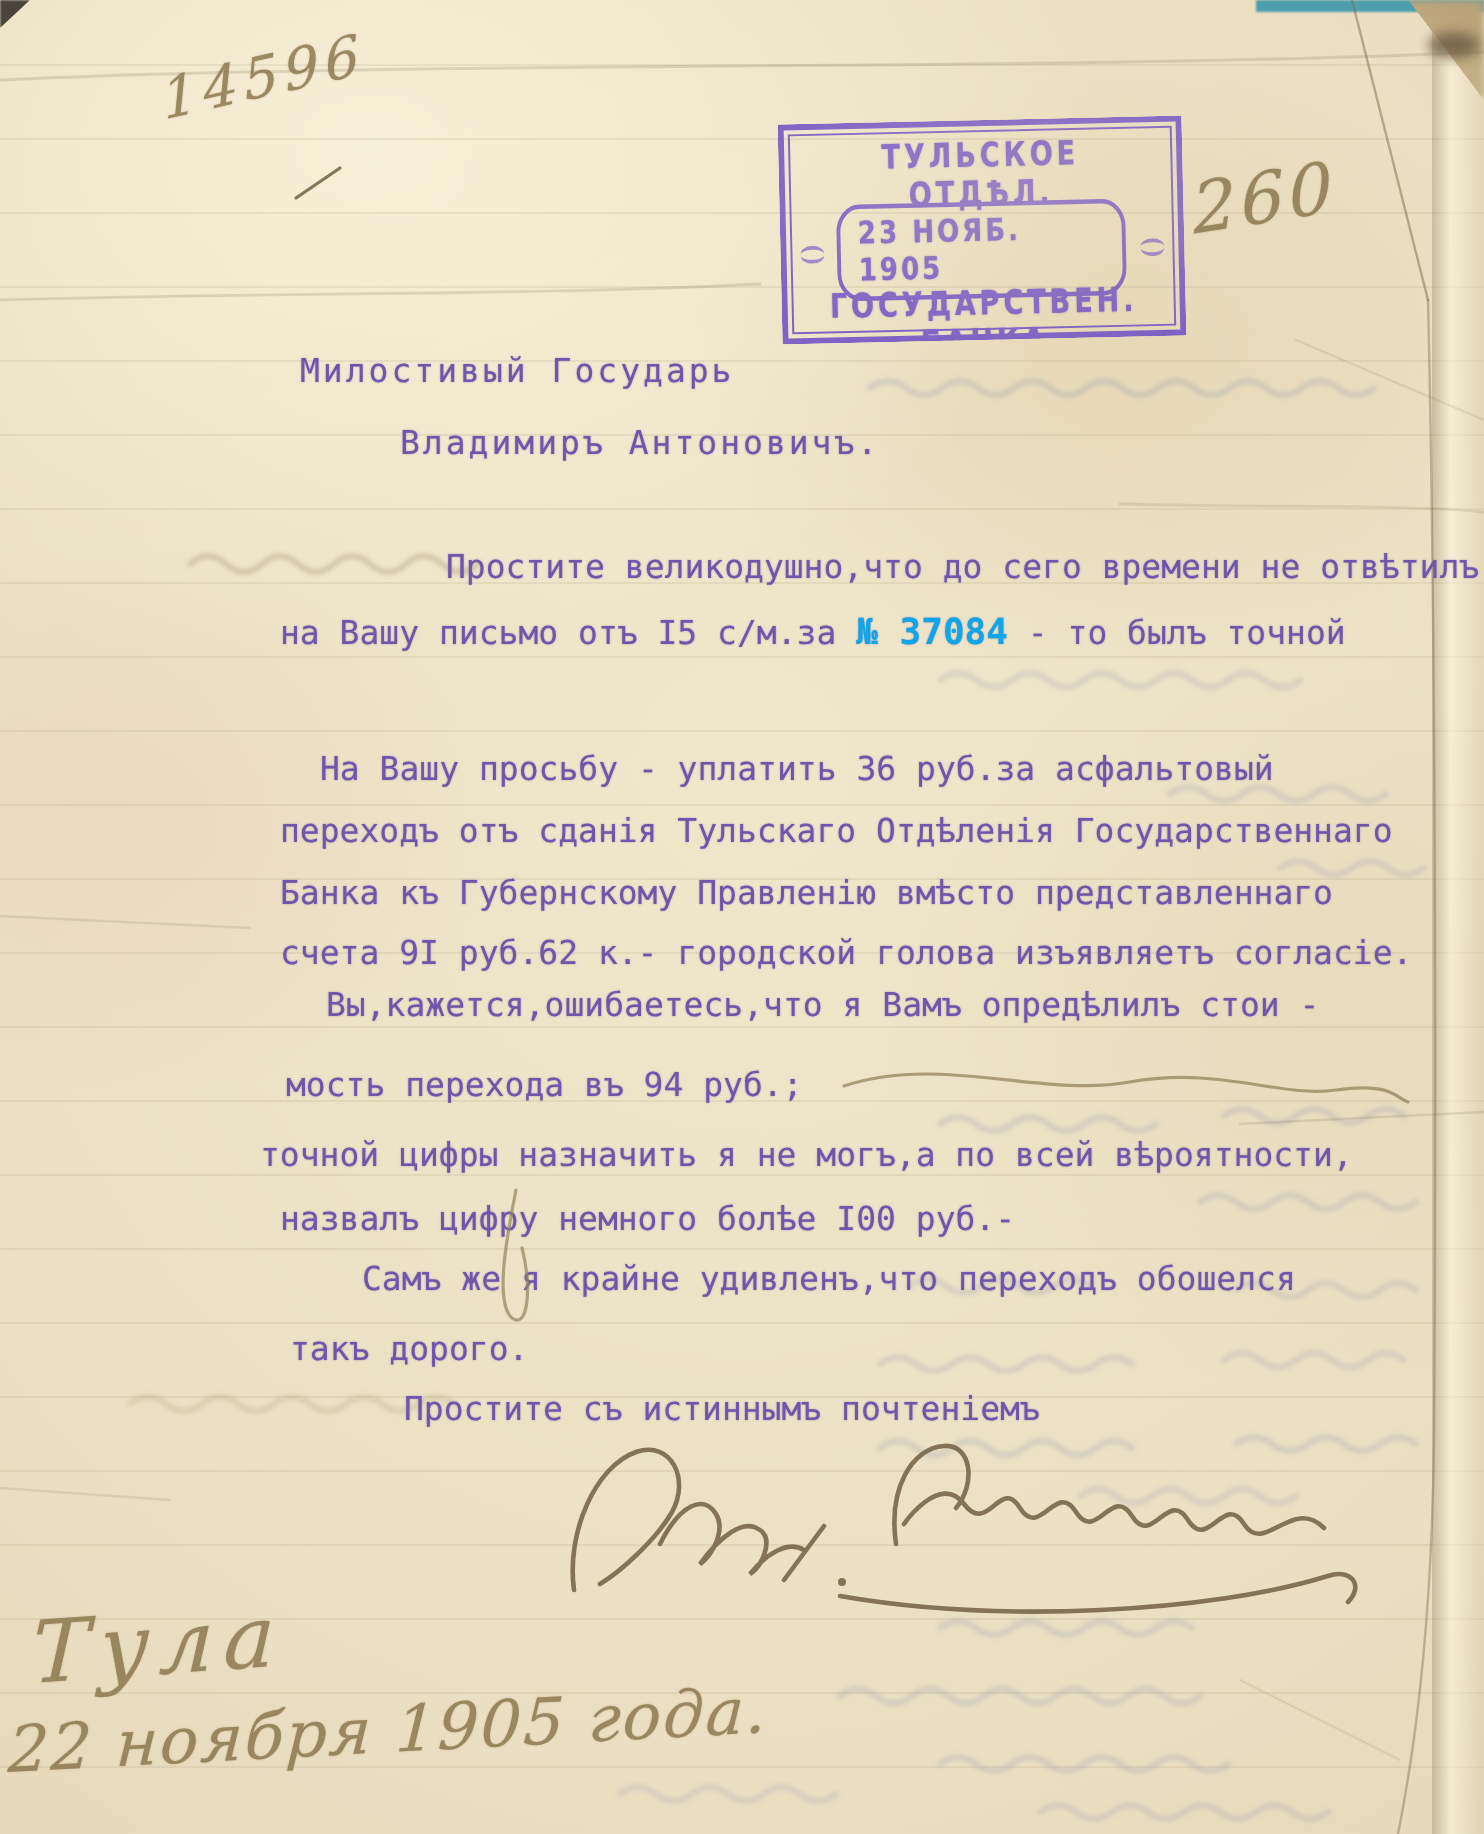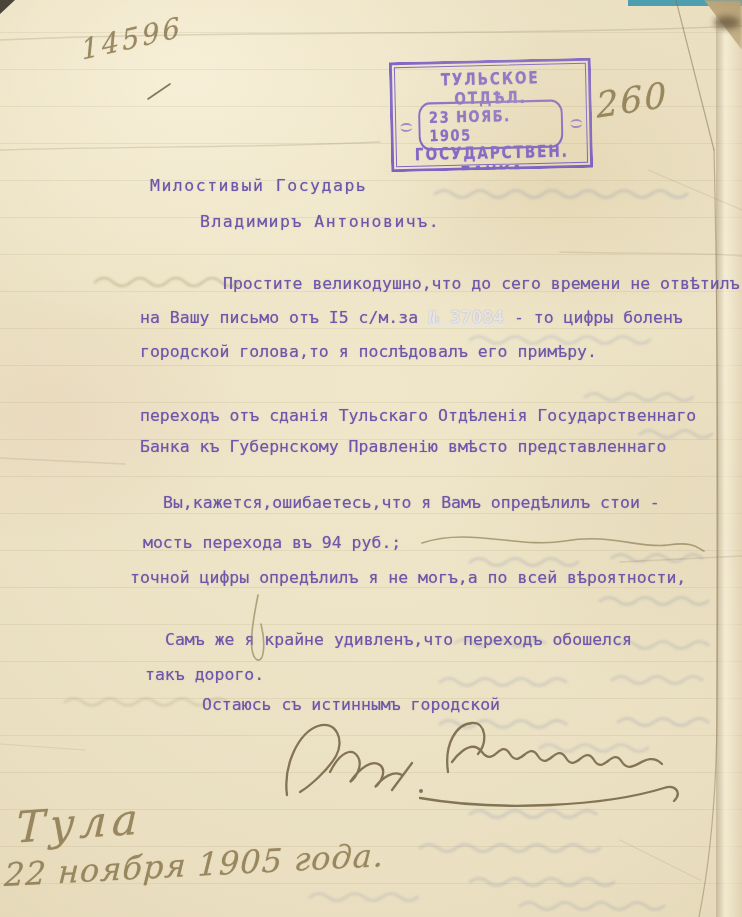--- a/index.html
+++ b/index.html
@@ -28,21 +28,21 @@
   .dark-notch{position:absolute;left:0;top:0;width:15px;height:14px;background:#4a443a;
     clip-path:polygon(0 0,100% 0,0 100%);filter:blur(.6px);}
   svg.overlay{position:absolute;left:0;top:0;}
 
   
   .type{position:absolute;white-space:pre;
     font-family:"DejaVu Sans Mono","DejaVu Sans",monospace;
     font-size:16.5px;line-height:1;color:var(--type-ink,#6e56ab);
     text-shadow:0 0 1px rgba(110,86,171,.55);}
   .sal{letter-spacing:1.5px;}
-  .doc-number{font-weight:700;font-size:18px;color:#e5e5e5;text-decoration:underline;}
+  .doc-number{font-weight:700;font-size:18px;color:#0ea5e9;}
 
   
   .stamp{position:absolute;left:390px;top:60px;width:196px;height:104px;
     border:3px solid var(--stamp-ink,#6c4ec5);transform:rotate(-1.3deg);
     color:var(--stamp-ink,#6c4ec5);opacity:.86;
     -webkit-mask-image:radial-gradient(90% 80% at 62% 38%, rgba(0,0,0,.72), #000 85%);
             mask-image:radial-gradient(90% 80% at 62% 38%, rgba(0,0,0,.72), #000 85%);}
   .stamp-inner{position:absolute;inset:2px;border:1px solid var(--stamp-ink,#6c4ec5);
     display:flex;flex-direction:column;justify-content:space-between;padding:6px 4px 7px;}
   .stamp-top,.stamp-bottom{font-weight:700;text-align:center;letter-spacing:2px;
@@ -133,34 +133,36 @@
         <span class="wing"></span>
       </div>
       <div class="stamp-bottom">ГОСУДАРСТВЕН. БАНКА</div>
     </div>
   </div>
 
   <div class="type sal" style="left:200px;top:214px">Владимиръ Антоновичъ.</div>
   <div class="type sal" style="left:150px;top:178px">Милостивый Государь</div>
 
   <div class="type" style="left:223px;top:276px">Простите великодушно,что до сего времени не отвѣтилъ</div>
-  <div class="type" style="left:140px;top:308px"><span>на Вашу письмо отъ I5 с/м.за </span><span class="doc-number">№ 37084</span><span> - то цифры боленъ</span></div>
-  <div class="type" style="left:140px;top:344px">городской голова,то я послѣдовалъ его примѣру.</div>
+  <div class="type" style="left:140px;top:308px"><span>на Вашу письмо отъ I5 с/м.за </span><span class="doc-number">№ 37084</span><span> - то былъ точной</span></div>
 
+  <div class="type" style="left:160px;top:377px">На Вашу просьбу - уплатить 36 руб.за асфальтовый</div>
   <div class="type" style="left:140px;top:408px">переходъ отъ сданія Тульскаго Отдѣленія Государственнаго</div>
   <div class="type" style="left:140px;top:439px">Банка къ Губернскому Правленію вмѣсто представленнаго</div>
+  <div class="type" style="left:140px;top:469px">счета 9I руб.62 к.- городской голова изъявляетъ согласіе.</div>
 
   <div class="type" style="left:163px;top:495px">Вы,кажется,ошибаетесь,что я Вамъ опредѣлилъ стои -</div>
   <div class="type" style="left:143px;top:535px">мость перехода въ 94 руб.;</div>
-  <div class="type" style="left:130px;top:570px">точной цифры опредѣлилъ я не могъ,а по всей вѣроятности,</div>
+  <div class="type" style="left:130px;top:570px">точной цифры назначить я не могъ,а по всей вѣроятности,</div>
+  <div class="type" style="left:140px;top:602px">назвалъ цифру немного болѣе I00 руб.-</div>
 
-  <div class="type" style="left:165px;top:632px">Самъ же я крайне удивленъ,что переходъ обошелся</div>
+  <div class="type" style="left:181px;top:632px">Самъ же я крайне удивленъ,что переходъ обошелся</div>
   <div class="type" style="left:145px;top:667px">такъ дорого.</div>
 
-  <div class="type" style="left:202px;top:697px">Остаюсь съ истиннымъ городской</div>
+  <div class="type" style="left:202px;top:697px">Простите съ истиннымъ почтеніемъ</div>
 
   <svg class="overlay" width="742" height="917">
     <g fill="none" stroke="#77694a" stroke-width="2.3" stroke-linecap="round" opacity=".9">
       <path d="M 287 795 C 283 766 298 733 318 726 C 336 720 345 740 336 756 C 328 770 310 786 300 792"></path>
       <path d="M 330 772 C 340 752 352 747 358 757 C 363 765 356 778 350 782 C 360 768 372 759 380 765 C 387 770 381 783 375 787 C 383 777 394 770 402 775"></path>
       <path d="M 392 790 L 412 763"></path>
       <circle cx="421" cy="791" r="2" fill="#77694a" stroke="none"></circle>
       <path d="M 448 772 C 444 744 456 724 472 723 C 486 722 488 742 478 754"></path>
       <path d="M 452 762 S 470 736 482 752 S 500 738 510 754 S 528 740 538 756 S 556 742 566 758 S 584 744 594 760 S 612 746 622 762 S 646 748 662 764"></path>
       <path d="M 420 798 C 500 812 606 806 664 788 C 676 784 682 793 674 801"></path>

